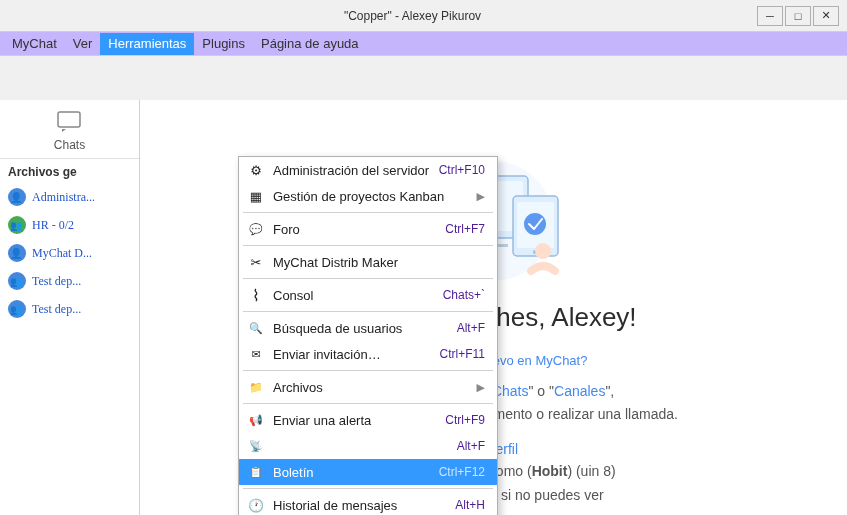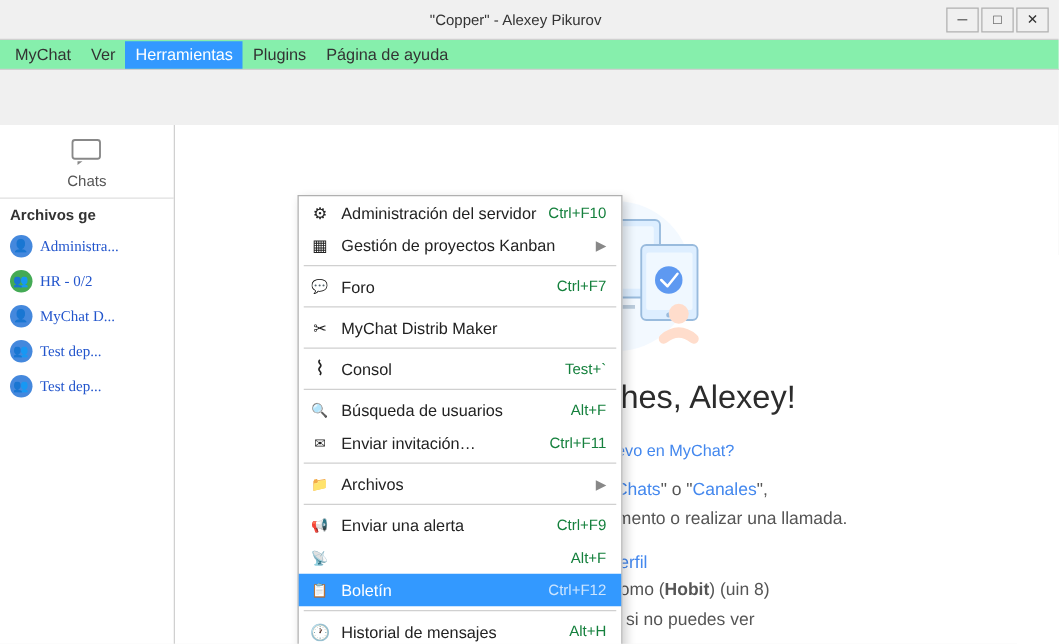--- a/index.html
+++ b/index.html
@@ -41,21 +41,21 @@
       cursor: pointer;
       font-size: 11px;
       display: flex;
       align-items: center;
       justify-content: center;
       color: #333;
     }
 
     
     .menu-bar {
-      background: #86efac;
+      background: #c4b5fd;
       height: 24px;
       display: flex;
       align-items: center;
       padding: 0 4px;
       border-bottom: 1px solid #d0d0d0;
     }
     .menu-item {
       padding: 2px 8px;
       font-size: 13px;
       cursor: pointer;
@@ -239,21 +239,21 @@
       display: flex;
       align-items: center;
       justify-content: center;
       flex-shrink: 0;
       font-size: 13px;
     }
     .dropdown-item-label {
       flex: 1;
     }
     .shortcut {
-      color: #15803d;
+      color: #4c1d95;
       font-size: 12px;
       margin-left: auto;
     }
     .submenu-arrow {
       color: #888;
       font-size: 11px;
     }
 
     
     .illustration-svg {
@@ -400,21 +400,21 @@
         <div class="dropdown-item">
           <span class="dropdown-item-icon">✂</span>
           <span class="dropdown-item-label">MyChat Distrib Maker</span>
         </div>
 
         <div class="menu-separator"></div>
 
         <div class="dropdown-item">
           <span class="dropdown-item-icon" style="font-size:16px;">⌇</span>
           <span class="dropdown-item-label">Consol</span>
-          <span class="shortcut">Test+`</span>
+          <span class="shortcut">Chats+`</span>
         </div>
 
         <div class="menu-separator"></div>
 
         <div class="dropdown-item">
           <span class="dropdown-item-icon" style="font-size:11px;">🔍</span>
           <span class="dropdown-item-label">Búsqueda de usuarios</span>
           <span class="shortcut">Alt+F</span>
         </div>
 

